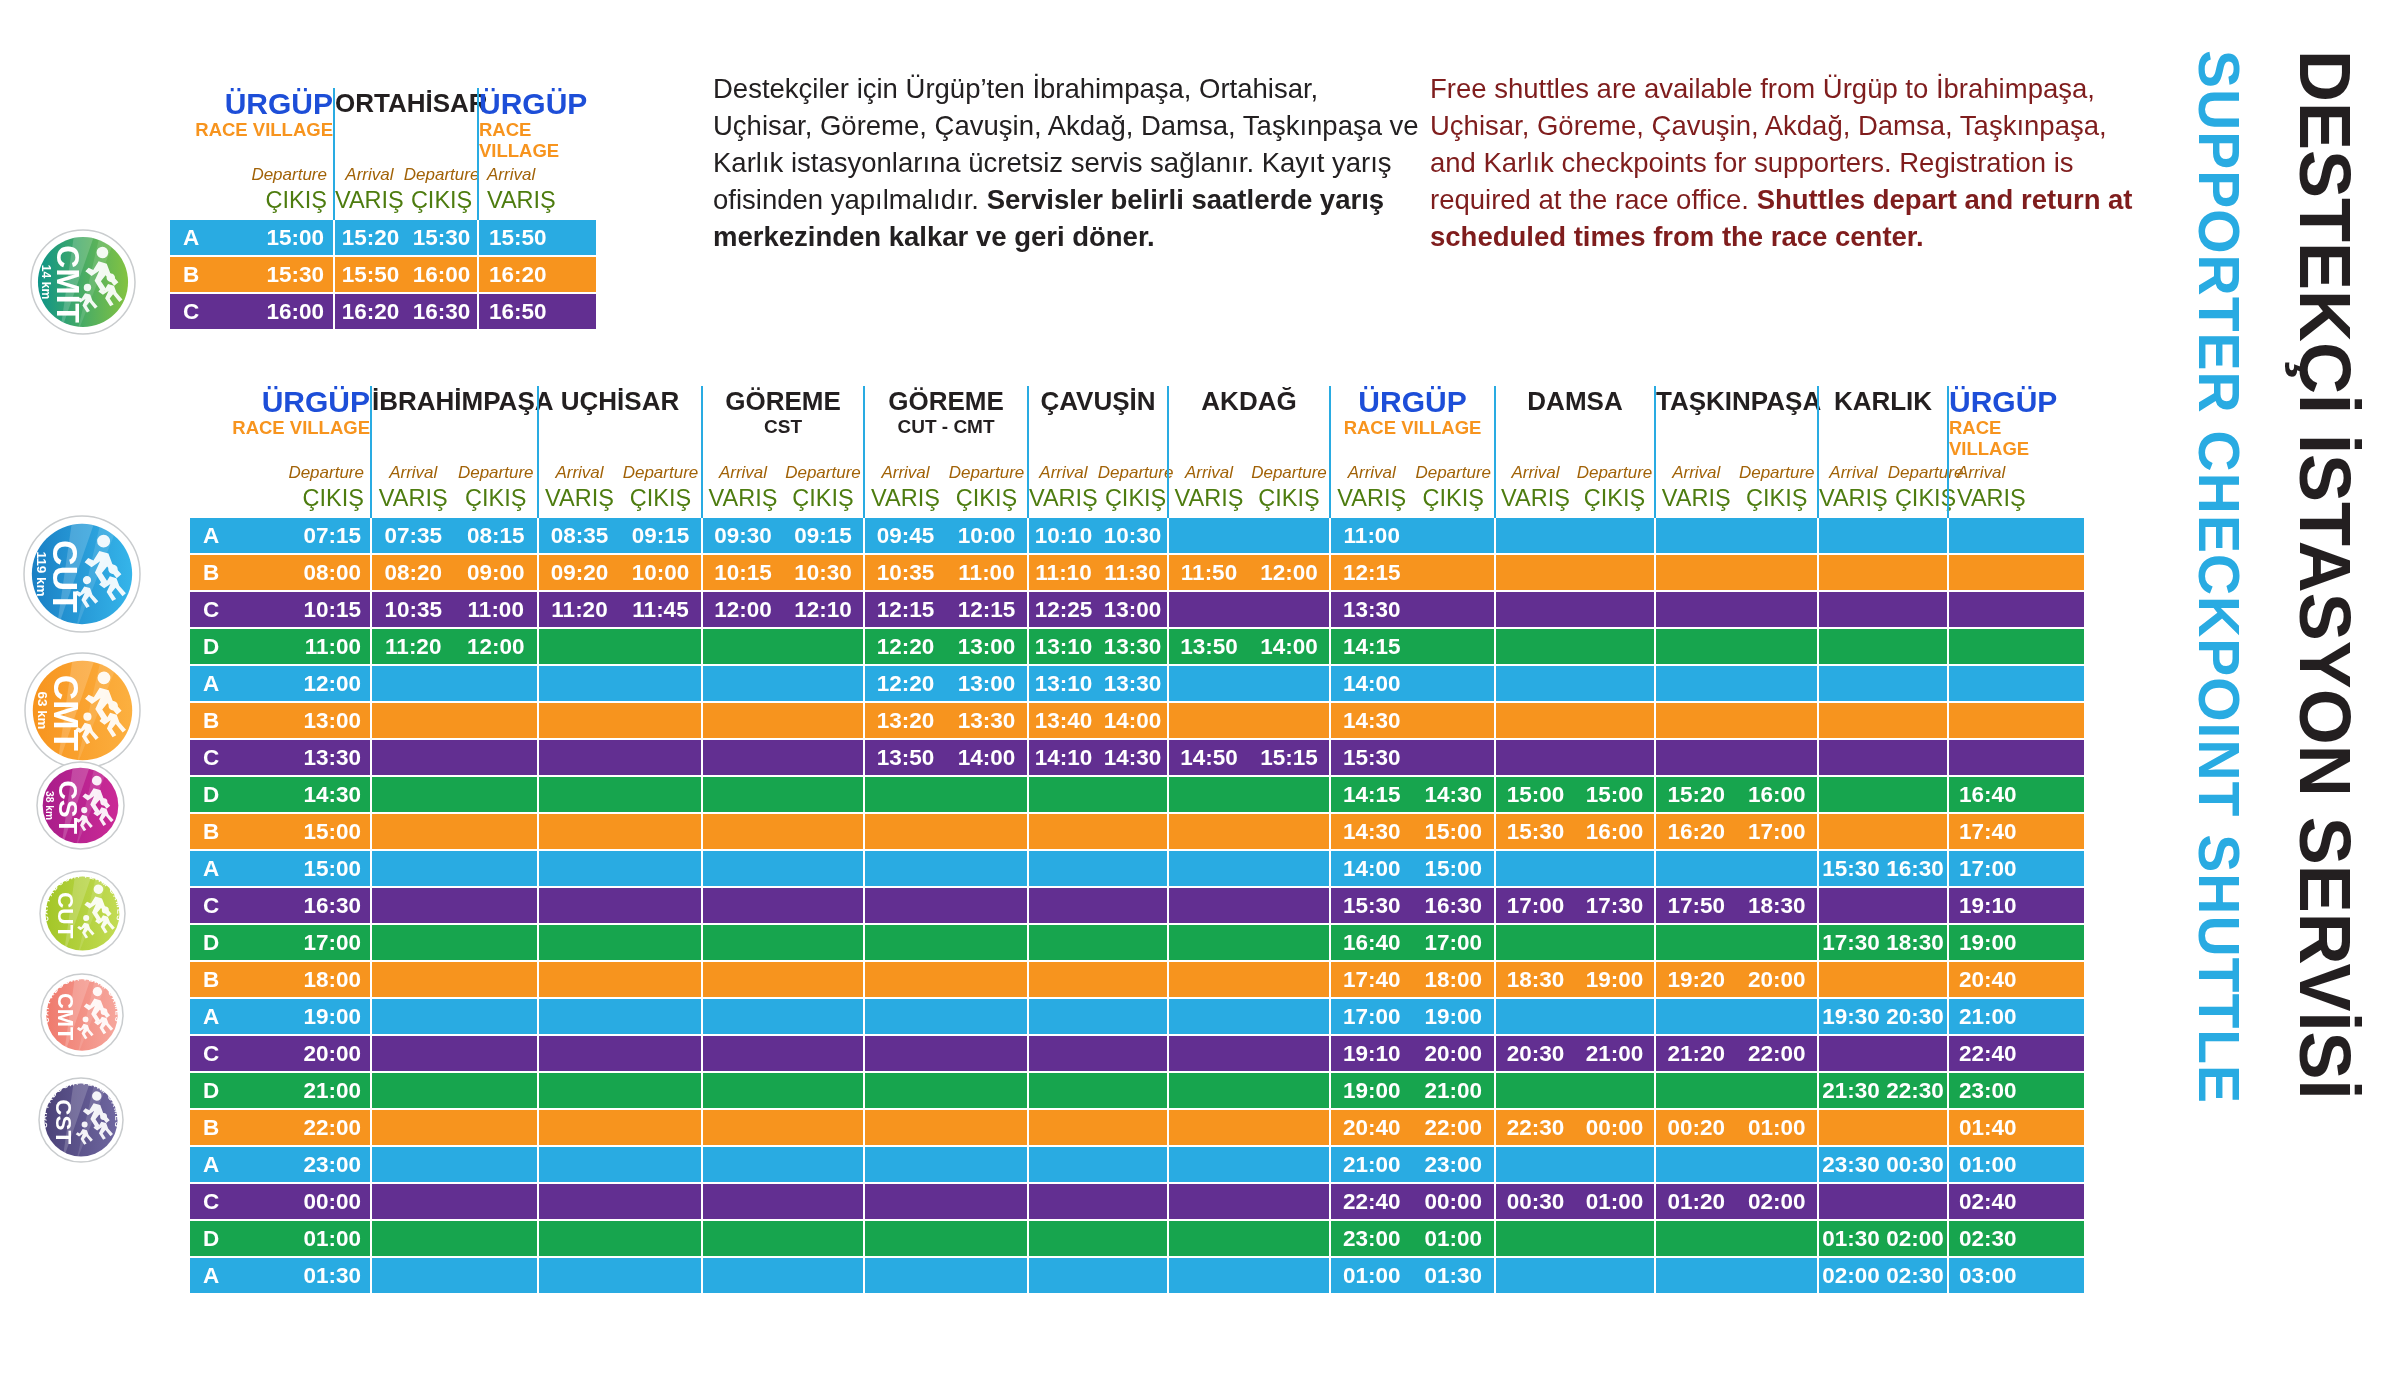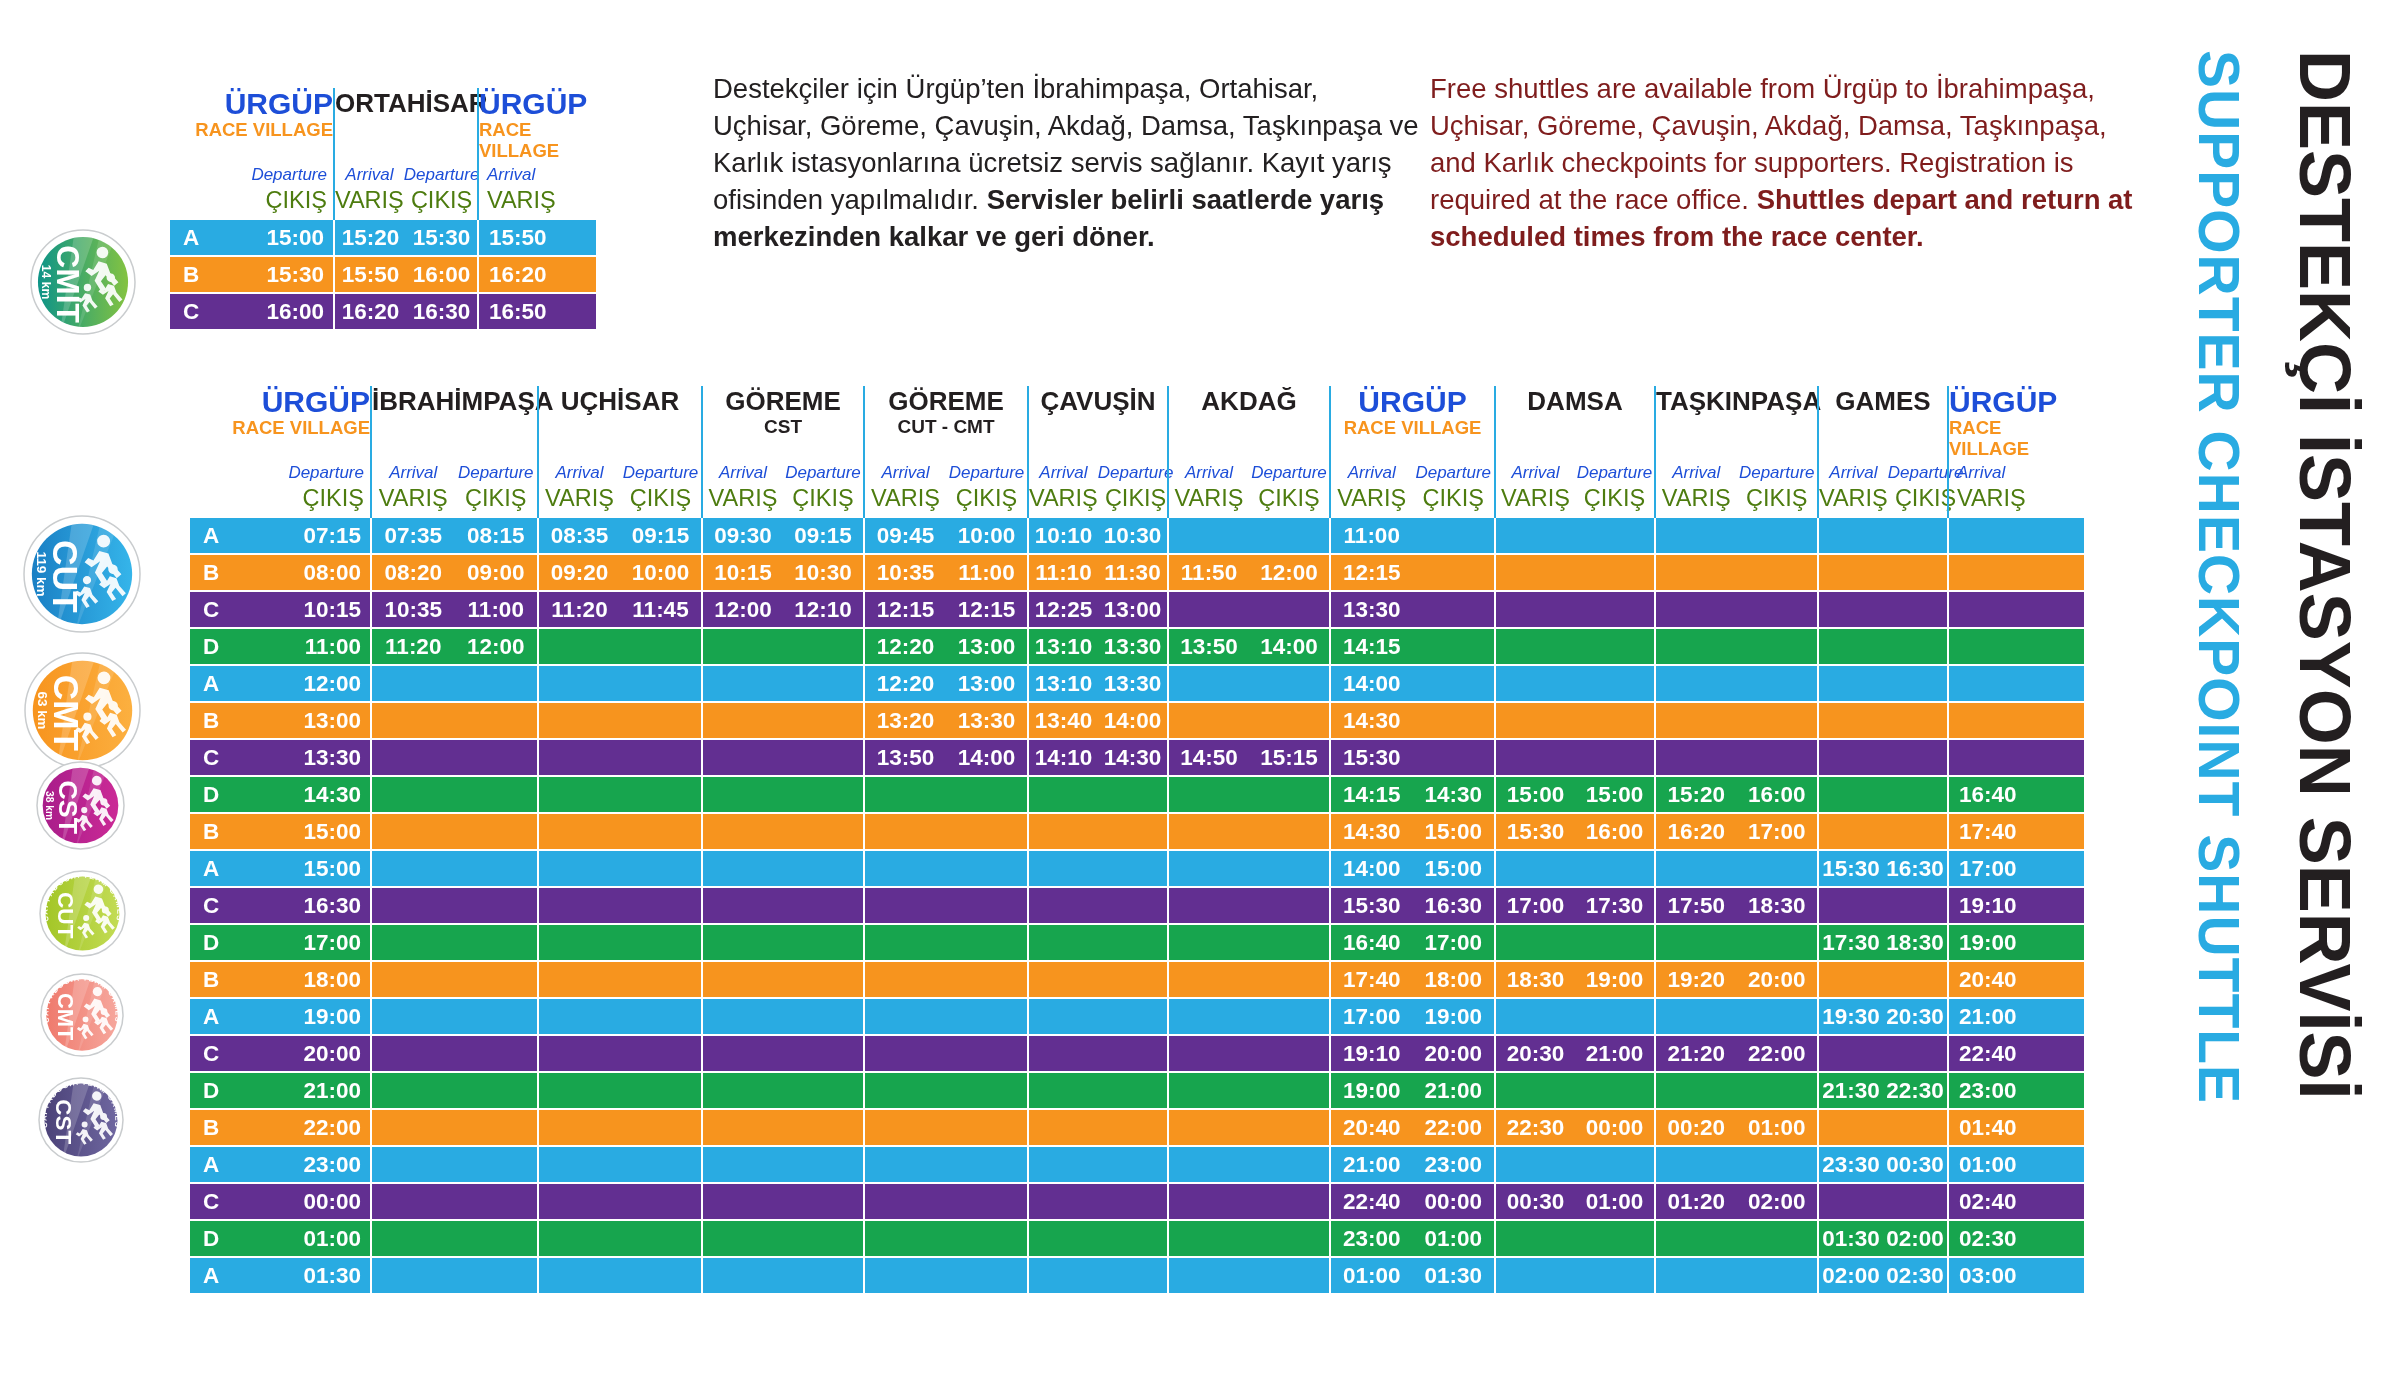--- a/index.html
+++ b/index.html
@@ -27,21 +27,21 @@
   .h-cell.first { text-align:right; }
   .h-cell.last  { text-align:left;  }
   .h-name { height:80px; padding-top:4px; font-weight:700; font-size:26px; line-height:30px; color:#231f20; }
   .h-name .big  { display:block; font-size:30px; line-height:31px; color:#1d4ed8; }
   .h-name .sub  { display:block; font-size:18.5px; line-height:21px; color:#f7941e; font-weight:700; }
   .h-name .sub2 { display:block; font-size:19px;  line-height:22px; color:#231f20; font-weight:700; }
   .h-labels { display:flex; height:56px; }
   .h-lab { flex:1; }
   .h-cell.first .h-lab { text-align:right; padding-right:6px; }
   .h-cell.last  .h-lab { text-align:left;  padding-left:8px; }
-  .h-lab i { display:block; font-size:17px; font-style:italic; font-weight:400; line-height:21px; color:#1d4ed8; }
+  .h-lab i { display:block; font-size:17px; font-style:italic; font-weight:400; line-height:21px; color:#a16207; }
   .h-lab b { display:block; font-size:23.5px; font-weight:400; line-height:30px; color:#4d7c0f; }
 
   .cell { color:#fff; font-weight:700; font-size:22.5px; line-height:35px; display:flex; overflow:hidden; }
   .cell-first { justify-content:space-between; padding:0 9px 0 13px; }
   .cell-pair span { width:50%; text-align:center; }
   .cell-last { padding-left:10px; }
 
   .bg-blue   { background:#29abe2; }
   .bg-orange { background:#f7941e; }
   .bg-purple { background:#622f91; }
@@ -270,21 +270,21 @@
               <i>Arrival</i>
               <b>VARIŞ</b>
             </div>
             <div class="h-lab">
               <i>Departure</i>
               <b>ÇIKIŞ</b>
             </div>
           </div>
         </div>
         <div class="h-cell">
-          <div class="h-name"><span>GAMES</span></div>
+          <div class="h-name"><span>KARLIK</span></div>
           <div class="h-labels">
             <div class="h-lab">
               <i>Arrival</i>
               <b>VARIŞ</b>
             </div>
             <div class="h-lab">
               <i>Departure</i>
               <b>ÇIKIŞ</b>
             </div>
           </div>

